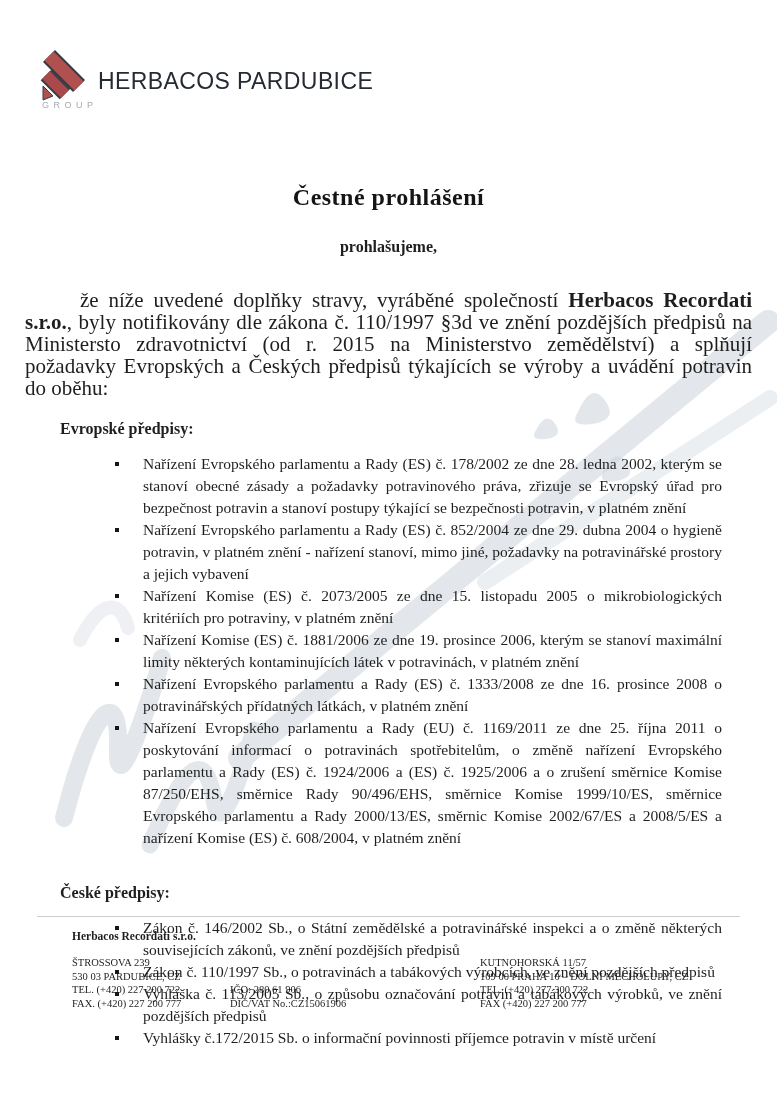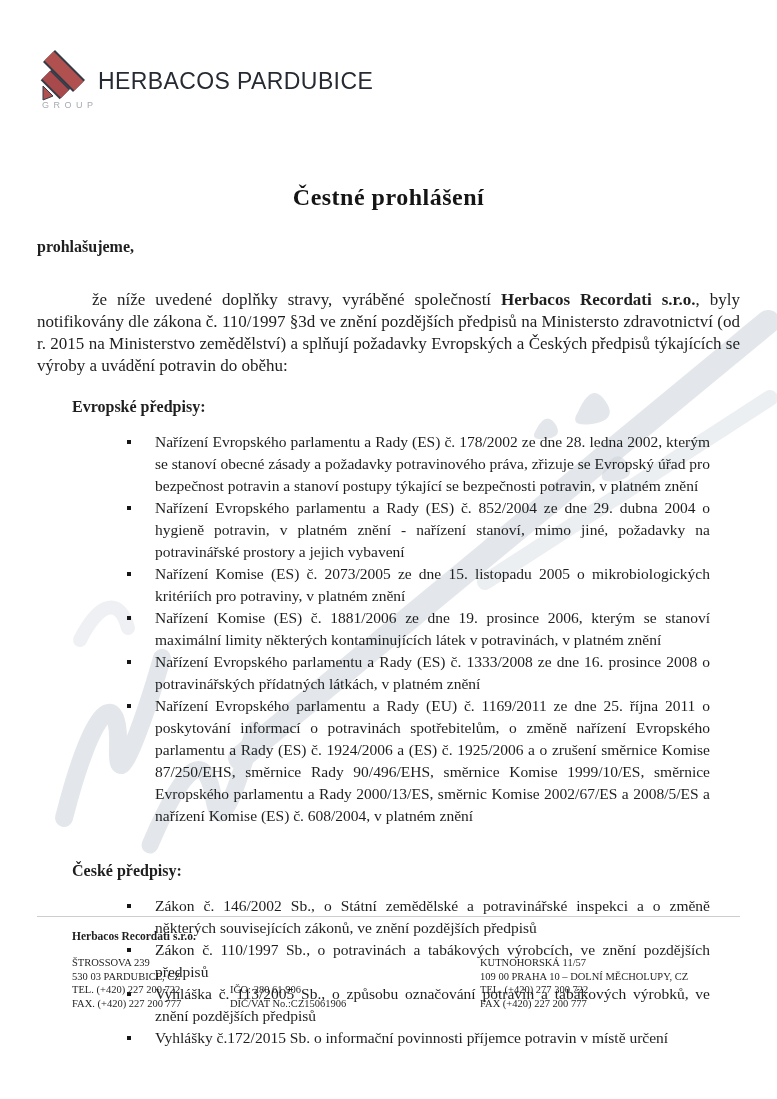--- a/index.html
+++ b/index.html
@@ -21,29 +21,29 @@
     position:absolute;left:2px;top:54px;
     font-family:"Liberation Sans", sans-serif;
     font-size:9px;letter-spacing:4.5px;color:#a6aab0;
   }
   .logo-text{
     position:absolute;left:58px;top:22px;
     font-family:"Liberation Sans", sans-serif;
     font-size:23px;letter-spacing:.4px;color:#262a33;white-space:nowrap;
   }
   
-  .content{position:relative;z-index:1;padding:0 37px;font-family:Liberation Serif, serif;}
+  .content{position:relative;z-index:1;padding:0 25px;font-family:Liberation Serif, serif;}
   .doc-title{
     margin:0;padding-top:184px;
     text-align:center;font-size:24px;font-weight:bold;letter-spacing:.5px;color:#151515;
   }
-  .doc-subtitle{margin-top:27px;text-align:left;font-size:16px;font-weight:bold;}
+  .doc-subtitle{margin-top:27px;text-align:center;font-size:16px;font-weight:bold;}
   .intro{
     margin:33px 0 9px 0;
-    font-size:17px;line-height:22px;text-align:justify;text-indent:55px;
+    font-size:21px;line-height:22px;text-align:justify;text-indent:55px;
   }
   .sec-heading{margin:21px 0 0 35px;font-size:16px;font-weight:bold;}
   ul.reg{list-style:none;margin:15px 30px 0 118px;padding:0;}
   ul.reg li{
     position:relative;font-size:15.5px;line-height:22px;text-align:justify;margin:0;
   }
   ul.reg li::before{
     content:"";position:absolute;left:-28px;top:9px;width:4px;height:4px;background:#161616;
   }
   

